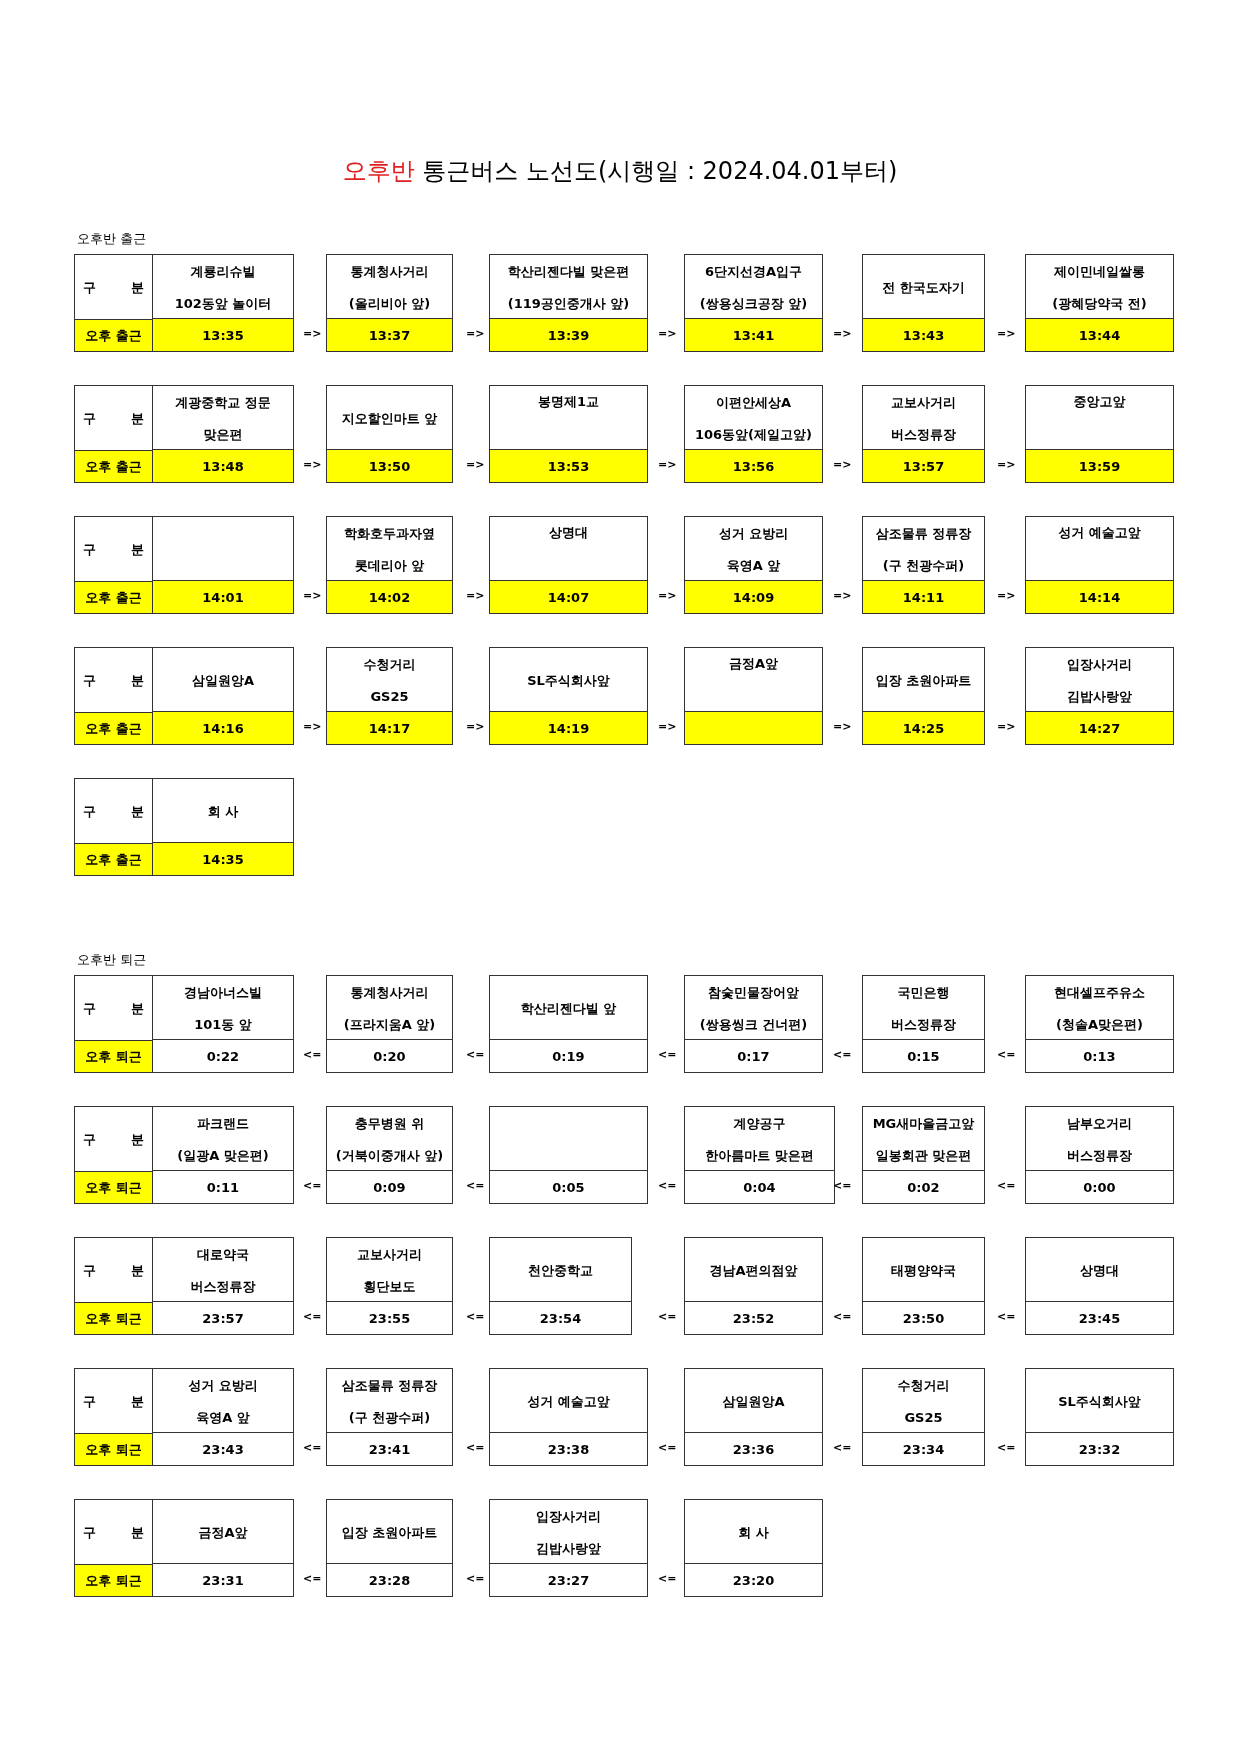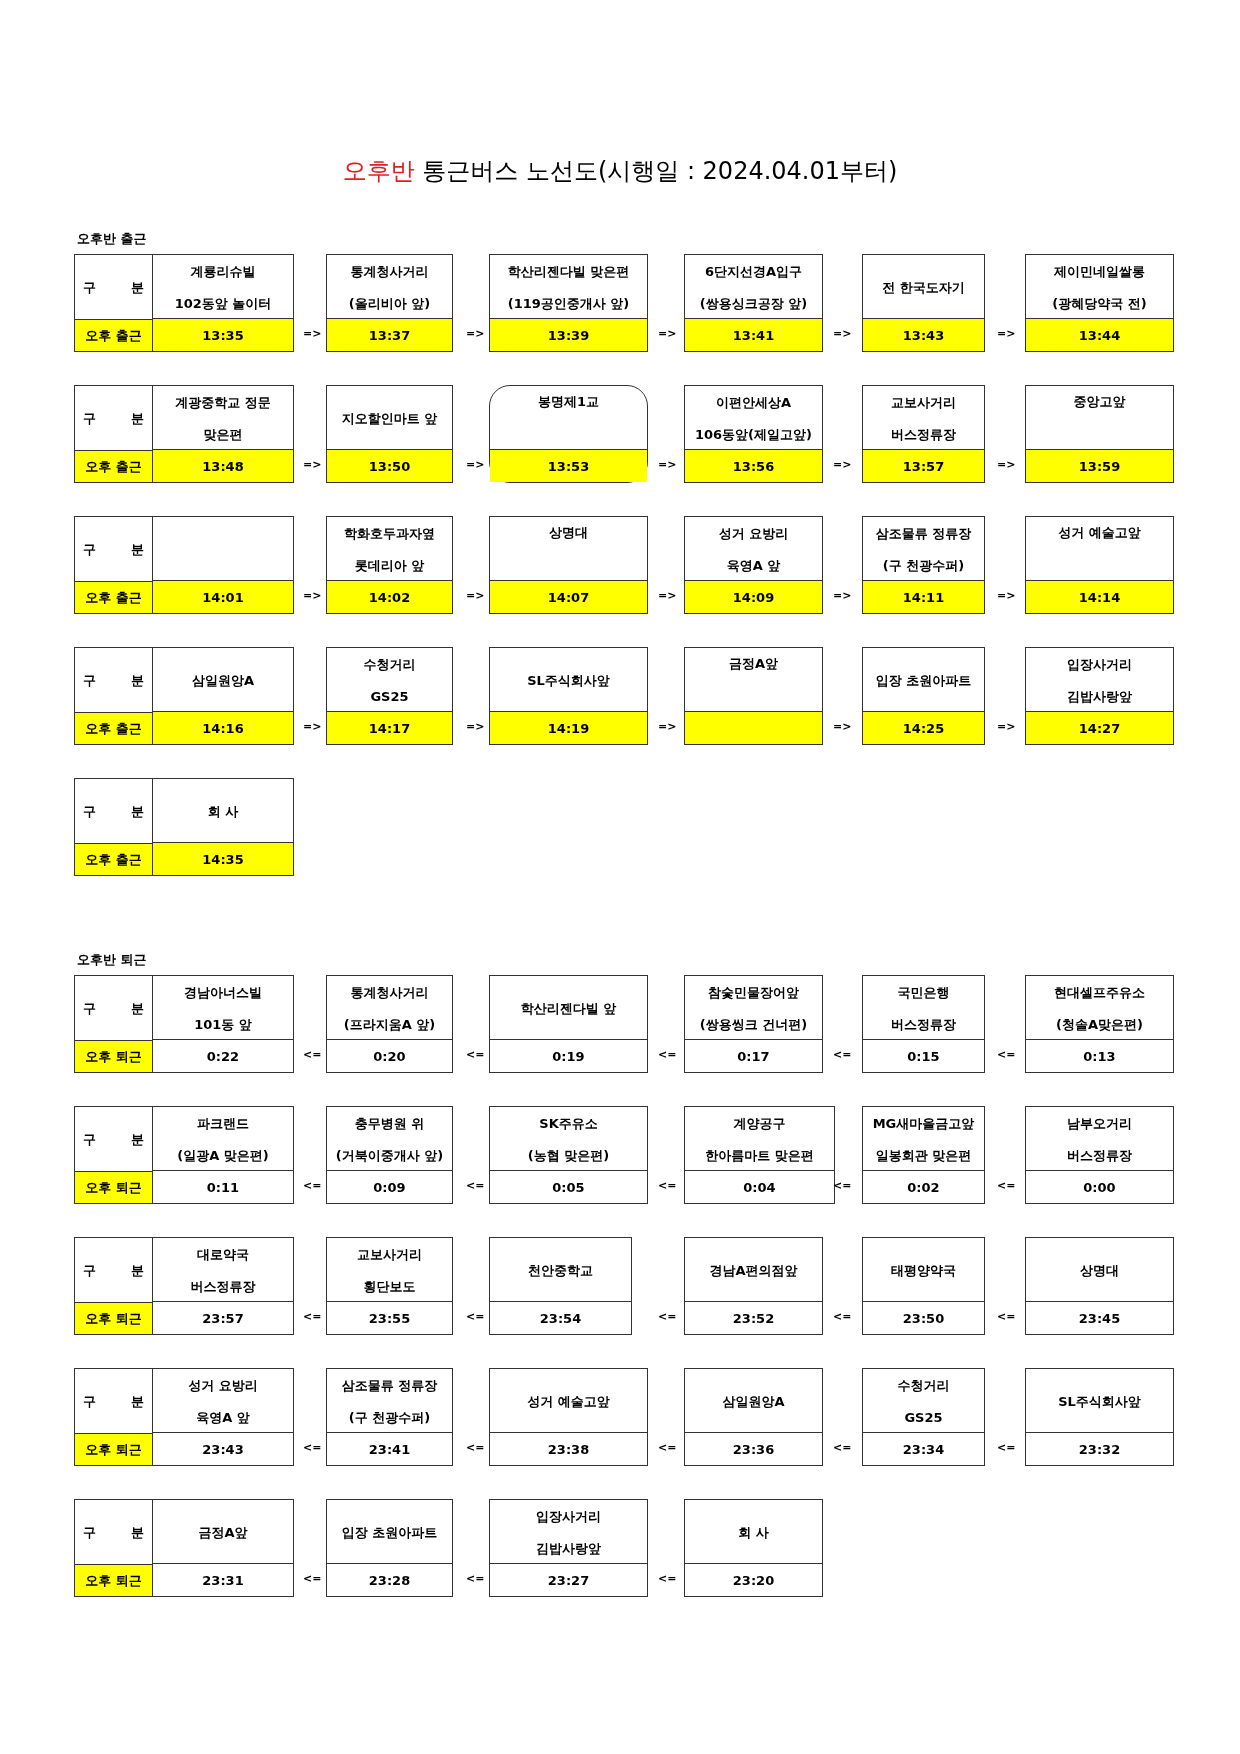--- a/index.html
+++ b/index.html
@@ -1,19 +1,19 @@
 <!DOCTYPE html>
 <html><head>
 <meta charset="utf-8">
 <style>
   html,body{margin:0;padding:0;background:#fff;}
   body{width:1240px;height:1754px;position:relative;font-family:"DejaVu Sans","Liberation Sans",sans-serif;color:#000;overflow:hidden;}
   .title{position:absolute;top:155px;left:0;width:1240px;text-align:center;font-size:24px;letter-spacing:0px;}
   .title .red{color:#e02020;}
-  .section-label{position:absolute;left:77px;font-size:13px;font-weight:bold;}
+  .section-label{position:absolute;left:77px;font-size:13px;font-weight:normal;}
   .box{position:absolute;border:1.5px solid #333;box-sizing:border-box;background:#fff;}
   .box .name{position:absolute;left:0;top:0;right:0;height:65px;display:flex;flex-direction:column;justify-content:center;align-items:center;font-size:13px;line-height:32px;text-align:center;white-space:nowrap;font-weight:bold;}
   .box .name.top{justify-content:flex-start;}
   .box .time{position:absolute;left:0;right:0;bottom:0;height:32px;border-top:1.5px solid #333;display:flex;align-items:center;justify-content:center;font-size:13px;font-weight:bold;}
   .box.yellow .time{background:#ffff00;}
   .box.first .hdr{position:absolute;left:0;top:0;width:78px;height:65px;border-right:1.5px solid #333;display:flex;align-items:center;justify-content:space-between;padding:0 8px;box-sizing:border-box;font-size:13px;font-weight:bold;}
   .box.first .hdr-time{position:absolute;left:0;bottom:0;width:78px;height:32px;border-right:1.5px solid #333;border-top:1.5px solid #333;box-sizing:border-box;display:flex;align-items:center;justify-content:center;font-size:13px;font-weight:bold;background:#ffff00;}
   .box.first .name{left:78px;}
   .box.first .time{left:78px;}
   .arrow{position:absolute;font-size:11px;font-weight:bold;}
@@ -91,21 +91,21 @@
       <div class="time">13:48</div>
     </div>
     <div class="arrow" style="left: 303px; top: 458px;">=&gt;</div>
     <div class="box yellow" style="left: 326px; top: 385px; width: 127px; height: 98px;">
       <div class="name">
         <div>지오할인마트 앞</div>
       </div>
       <div class="time">13:50</div>
     </div>
     <div class="arrow" style="left: 466px; top: 458px;">=&gt;</div>
-    <div class="box yellow" style="left: 489px; top: 385px; width: 159px; height: 98px; border-radius: 21px;">
+    <div class="box yellow" style="left: 489px; top: 385px; width: 159px; height: 98px;">
       <div class="name top">
         <div>봉명제1교</div>
       </div>
       <div class="time">13:53</div>
     </div>
     <div class="arrow" style="left: 658px; top: 458px;">=&gt;</div>
     <div class="box yellow" style="left: 684px; top: 385px; width: 139px; height: 98px; padding-left: 44px;">
       <div class="name">
         <div>이편안세상A</div>
         <div>106동앞(제일고앞)</div>
@@ -298,24 +298,20 @@
     <div class="arrow" style="left: 303px; top: 1179px;">&lt;=</div>
     <div class="box" style="left: 326px; top: 1106px; width: 127px; height: 98px;">
       <div class="name">
         <div>충무병원 위</div>
         <div>(거북이중개사 앞)</div>
       </div>
       <div class="time">0:09</div>
     </div>
     <div class="arrow" style="left: 466px; top: 1179px;">&lt;=</div>
     <div class="box" style="left: 489px; top: 1106px; width: 159px; height: 98px;">
-      <div class="name">
-        <div>SK주유소</div>
-        <div>(농협 맞은편)</div>
-      </div>
       <div class="time">0:05</div>
     </div>
     <div class="arrow" style="left: 658px; top: 1179px;">&lt;=</div>
     <div class="box" style="left: 684px; top: 1106px; width: 151px; height: 98px;">
       <div class="name">
         <div>계양공구</div>
         <div>한아름마트 맞은편</div>
       </div>
       <div class="time">0:04</div>
     </div>

